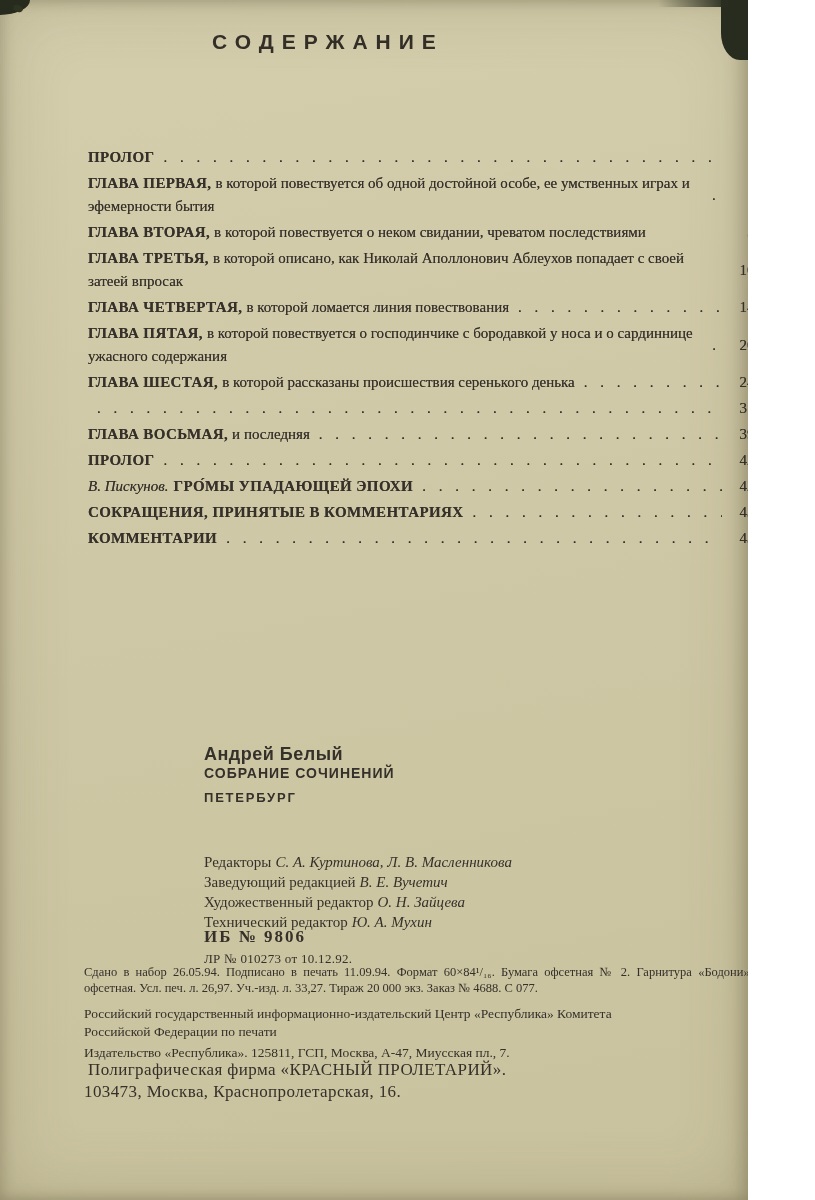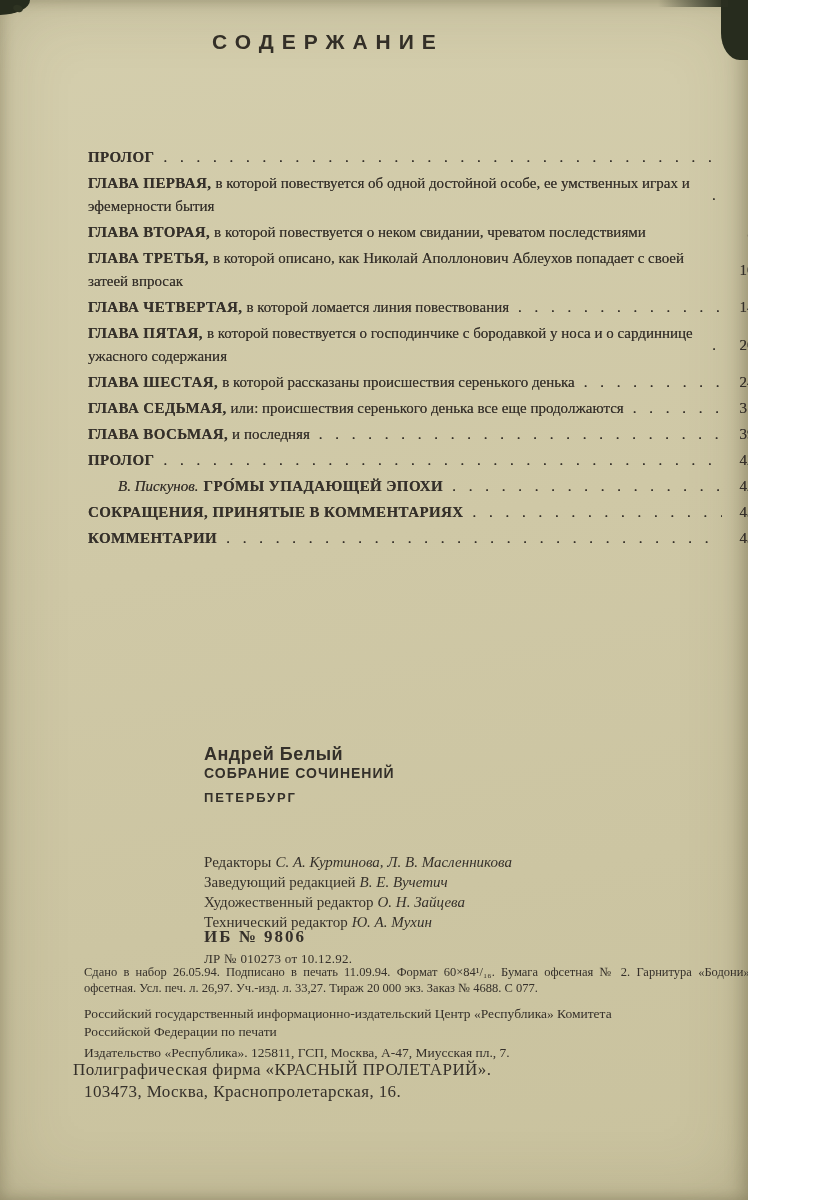--- a/index.html
+++ b/index.html
@@ -21,21 +21,21 @@
     position:absolute; top:30px; left:212px;
     font-family:"Liberation Sans", sans-serif; font-weight:700;
     font-size:21px; letter-spacing:8px; color:#332f27;
   }
 
   .toc { position:absolute; left:88px; top:146px; width:674px; font-size:15px; line-height:23px;
          text-shadow:0 0 .4px rgba(53,48,42,.75); }
   .toc-entry { display:flex; align-items:center; margin-bottom:3px; }
   .entry-text { flex:0 1 auto; }
   .prefix { font-style:italic; font-weight:400; }
-  .prefix:not(:empty) { margin-right:5px;margin-left:30px; }
+  .prefix:not(:empty) { margin-right:5px; }
   .label { font-weight:700; letter-spacing:.4px; }
   .desc:not(:empty) { margin-left:4px; }
   .leader { flex:1 1 12px; min-width:0; overflow:hidden; white-space:nowrap; margin:0 6px 0 9px; }
   .leader::after {
     content:". . . . . . . . . . . . . . . . . . . . . . . . . . . . . . . . . . . . . . . . . . . . . . . . . . . . . . . . . . . . . . . . . . . . . .";
     word-spacing:7px; letter-spacing:1px;
   }
   .no-dots .leader::after { content:""; }
   .pnum { flex:0 0 auto; min-width:34px; text-align:right; }
 
@@ -46,21 +46,21 @@
 
   .staff { position:absolute; left:204px; top:852px; font-size:15px; line-height:20px; }
   .staff .names { font-style:italic; margin-left:4px; }
 
   .ib { position:absolute; left:204px; top:927px; font-size:17px; font-weight:700; letter-spacing:2px; }
   .lr { position:absolute; left:204px; top:951px; font-size:13px; letter-spacing:.3px; }
 
   .imprint { position:absolute; left:84px; top:965px; width:712px; font-size:12.5px; line-height:15.5px; text-align:justify; }
   .pubcenter { position:absolute; left:84px; top:1005px; width:545px; font-size:13.5px; line-height:18px; }
   .pubaddr { position:absolute; left:84px; top:1045px; font-size:13.5px; }
-  .printer { position:absolute; left:73px; top:1060px; font-size:17px; letter-spacing:.4px; }
+  .printer { position:absolute; left:88px; top:1060px; font-size:17px; letter-spacing:.4px; }
   .printer-addr { position:absolute; left:84px; top:1082px; font-size:17px; letter-spacing:.4px; }
 </style>
 </head>
 <body>
 
 <div class="page">
 
   <div class="corner-tl"></div>
   <div class="spot-tl"></div>
   <div class="corner-tr"></div>
@@ -106,21 +106,20 @@
       <span class="pnum">205</span>
     </div>
 
     <div class="toc-entry">
       <span class="entry-text"><i class="prefix"></i><b class="label">ГЛАВА ШЕСТАЯ,</b><span class="desc">в которой рассказаны происшествия серенького денька</span></span>
       <span class="leader"></span>
       <span class="pnum">245</span>
     </div>
 
     <div class="toc-entry">
-      <span class="entry-text"><i class="prefix"></i><b class="label">ГЛАВА СЕДЬМАЯ,</b><span class="desc">или: происшествия серенького денька все еще продолжаются</span></span>
       <span class="leader"></span>
       <span class="pnum">317</span>
     </div>
 
     <div class="toc-entry">
       <span class="entry-text"><i class="prefix"></i><b class="label">ГЛАВА ВОСЬМАЯ,</b><span class="desc">и последняя</span></span>
       <span class="leader"></span>
       <span class="pnum">395</span>
     </div>
 

